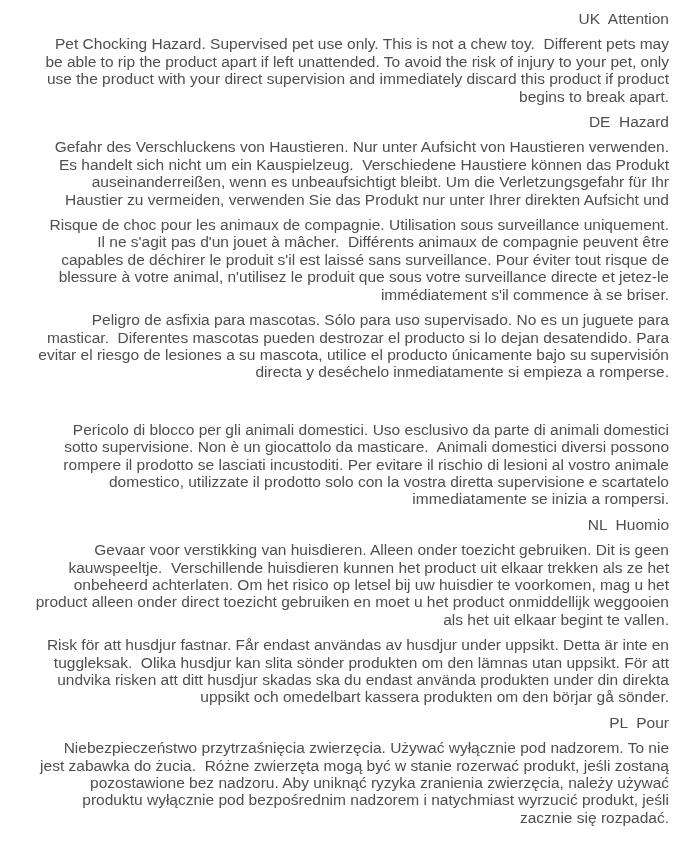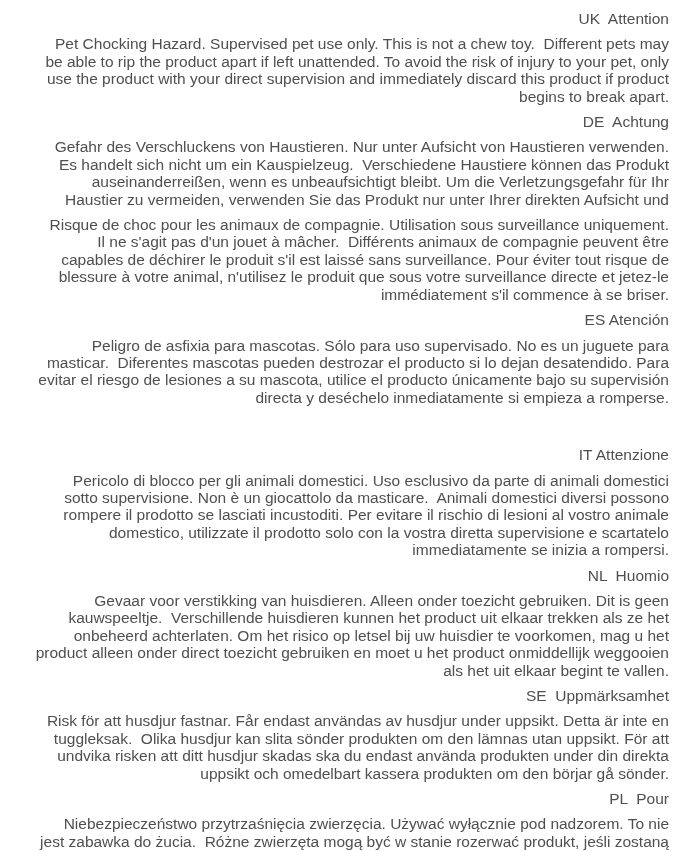--- a/index.html
+++ b/index.html
@@ -43,63 +43,60 @@
 
   <div class="warning-section">
     <div class="section-heading">UK  Attention</div>
     <div class="section-body">Pet Chocking Hazard. Supervised pet use only. This is not a chew toy.  Different pets may
 be able to rip the product apart if left unattended. To avoid the risk of injury to your pet, only
 use the product with your direct supervision and immediately discard this product if product
 begins to break apart.</div>
   </div>
 
   <div class="warning-section">
-    <div class="section-heading">DE  Achtung</div>
+    <div class="section-heading">DE  Hazard</div>
     <div class="section-body">Gefahr des Verschluckens von Haustieren. Nur unter Aufsicht von Haustieren verwenden.
 Es handelt sich nicht um ein Kauspielzeug.  Verschiedene Haustiere können das Produkt
 auseinanderreißen, wenn es unbeaufsichtigt bleibt. Um die Verletzungsgefahr für Ihr
 Haustier zu vermeiden, verwenden Sie das Produkt nur unter Ihrer direkten Aufsicht und</div>
   </div>
 
   <div class="warning-section">
     <div class="section-body">Risque de choc pour les animaux de compagnie. Utilisation sous surveillance uniquement.
 Il ne s'agit pas d'un jouet à mâcher.  Différents animaux de compagnie peuvent être
 capables de déchirer le produit s'il est laissé sans surveillance. Pour éviter tout risque de
 blessure à votre animal, n'utilisez le produit que sous votre surveillance directe et jetez-le
 immédiatement s'il commence à se briser.</div>
   </div>
 
   <div class="warning-section">
-    <div class="section-heading">ES Atención</div>
     <div class="section-body">Peligro de asfixia para mascotas. Sólo para uso supervisado. No es un juguete para
 masticar.  Diferentes mascotas pueden destrozar el producto si lo dejan desatendido. Para
 evitar el riesgo de lesiones a su mascota, utilice el producto únicamente bajo su supervisión
 directa y deséchelo inmediatamente si empieza a romperse.</div>
   </div>
 
   <div class="warning-section big-gap-before">
-    <div class="section-heading">IT Attenzione</div>
     <div class="section-body">Pericolo di blocco per gli animali domestici. Uso esclusivo da parte di animali domestici
 sotto supervisione. Non è un giocattolo da masticare.  Animali domestici diversi possono
 rompere il prodotto se lasciati incustoditi. Per evitare il rischio di lesioni al vostro animale
 domestico, utilizzate il prodotto solo con la vostra diretta supervisione e scartatelo
 immediatamente se inizia a rompersi.</div>
   </div>
 
   <div class="warning-section">
     <div class="section-heading">NL  Huomio</div>
     <div class="section-body">Gevaar voor verstikking van huisdieren. Alleen onder toezicht gebruiken. Dit is geen
 kauwspeeltje.  Verschillende huisdieren kunnen het product uit elkaar trekken als ze het
 onbeheerd achterlaten. Om het risico op letsel bij uw huisdier te voorkomen, mag u het
 product alleen onder direct toezicht gebruiken en moet u het product onmiddellijk weggooien
 als het uit elkaar begint te vallen.</div>
   </div>
 
   <div class="warning-section">
-    <div class="section-heading">SE  Uppmärksamhet</div>
     <div class="section-body">Risk för att husdjur fastnar. Får endast användas av husdjur under uppsikt. Detta är inte en
 tuggleksak.  Olika husdjur kan slita sönder produkten om den lämnas utan uppsikt. För att
 undvika risken att ditt husdjur skadas ska du endast använda produkten under din direkta
 uppsikt och omedelbart kassera produkten om den börjar gå sönder.</div>
   </div>
 
   <div class="warning-section">
     <div class="section-heading">PL  Pour</div>
     <div class="section-body">Niebezpieczeństwo przytrzaśnięcia zwierzęcia. Używać wyłącznie pod nadzorem. To nie
 jest zabawka do żucia.  Różne zwierzęta mogą być w stanie rozerwać produkt, jeśli zostaną

